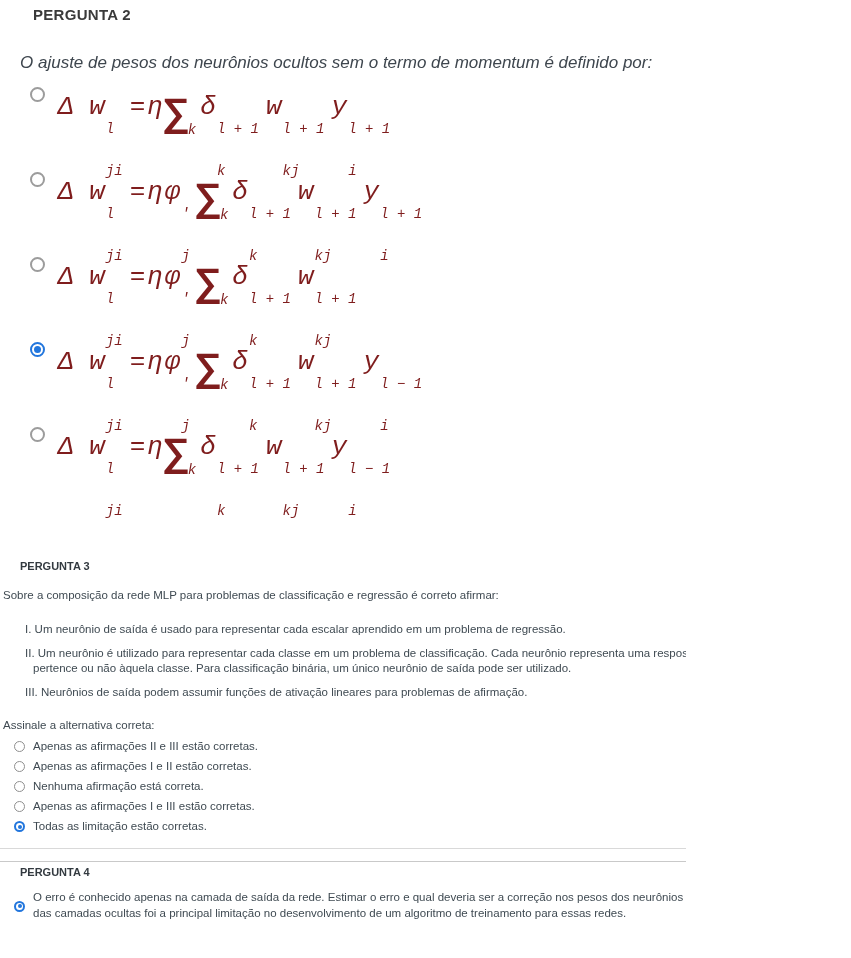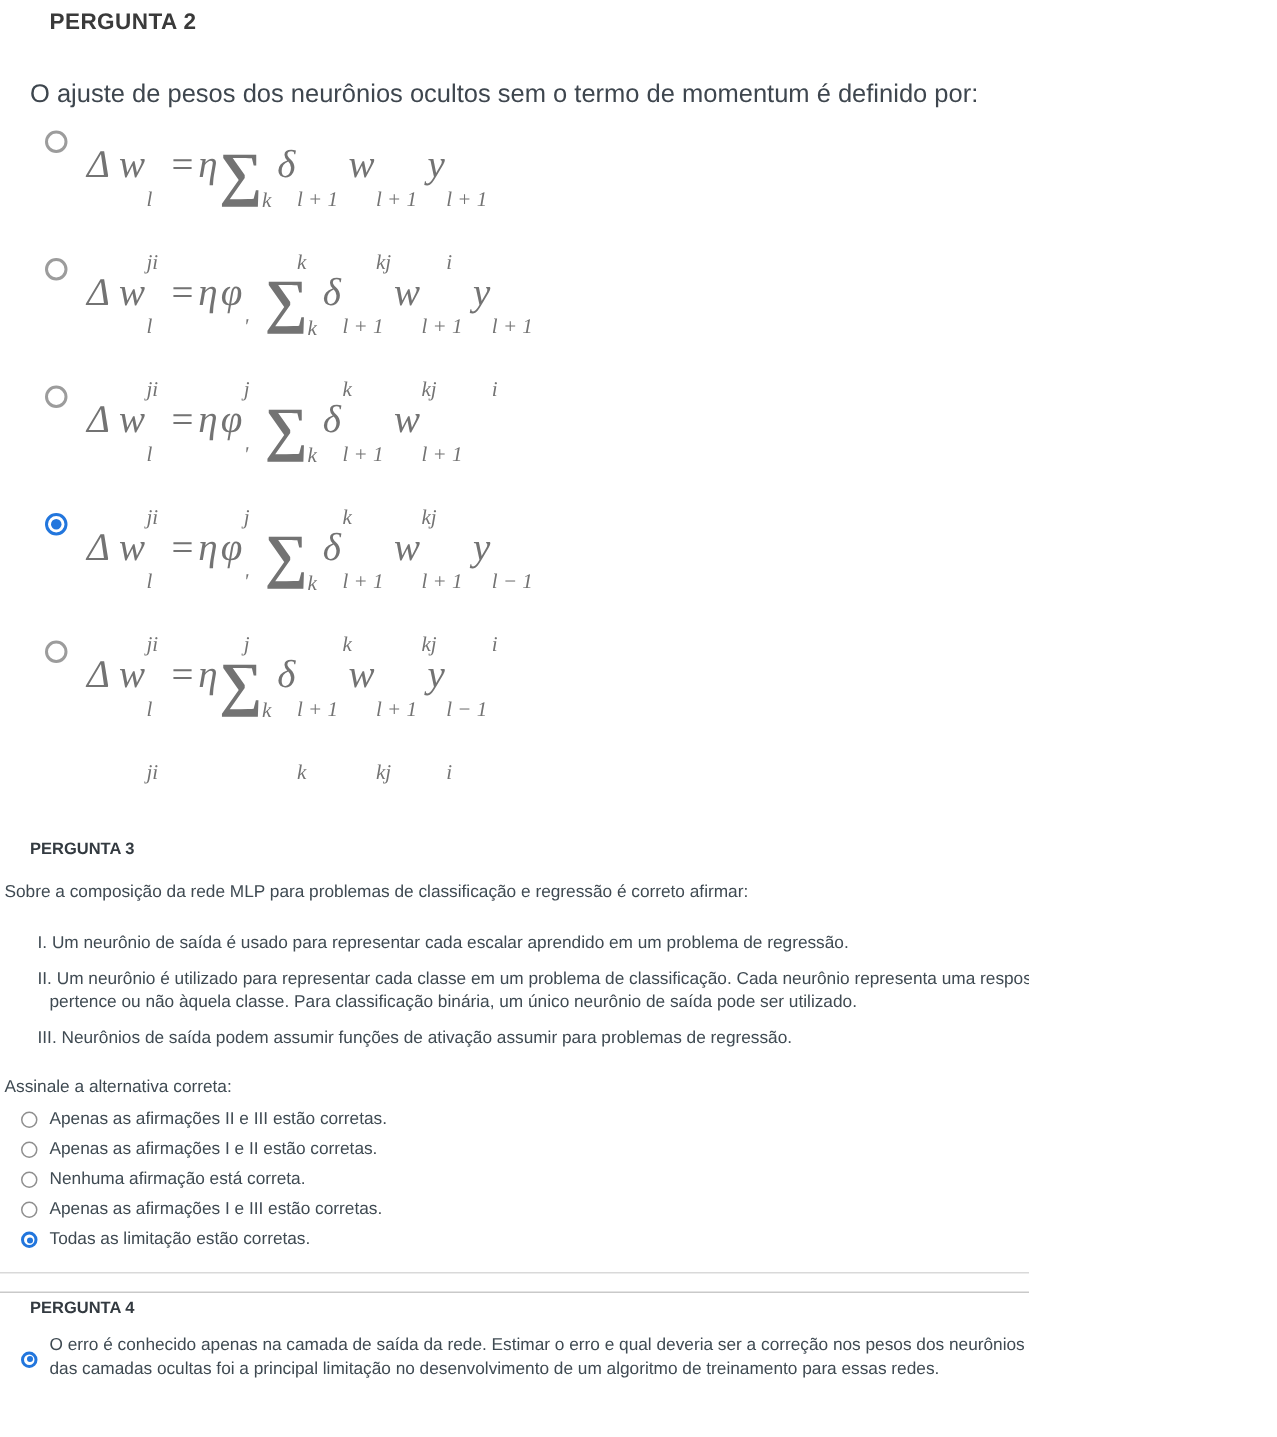--- a/index.html
+++ b/index.html
@@ -9,31 +9,31 @@
     overflow:hidden; font-family:"Liberation Sans", sans-serif;
   }
 
   
   .q2-heading {
     position:absolute; top:6px; left:33px;
     font-size:15px; font-weight:700; color:#3a3a3a; letter-spacing:.3px;
   }
   .q2-question {
     position:absolute; top:53px; left:20px;
-    font-size:17px; color:#3e464e;
+    font-size:17px; color:#3e464e;font-style:italic;
   }
   .q2-options { position:absolute; top:84px; left:0; right:0; }
   .q2opt { position:relative; height:85px; }
   .q2opt .radio { position:absolute; left:30px; top:3px; }
   .q2opt .formula { margin-left:57px; padding-top:8px; }
 
   
   .formula {
-    font-family:Liberation Serif, serif; font-style:italic;
-    font-size:26px; color:#737373; white-space:nowrap;
+    font-family:Liberation Mono, monospace; font-style:italic;
+    font-size:26px; color:#7f1d1d; white-space:nowrap;
   }
   .ftok { margin:0 1px; }
   .fstack {
     display:inline-flex; flex-direction:column; justify-content:space-between;
     height:56px; vertical-align:-19px; font-size:14px; line-height:1;
     margin:0 5px 0 1px; min-width:8px; text-align:left;
   }
   .fsup, .fsub { display:block; }
   .sigma { font-style:normal; font-weight:700; font-size:40px; vertical-align:-11px; }
   .sigsub { font-size:14px; vertical-align:-20px; margin-right:3px; }
@@ -173,21 +173,21 @@
             </span></span></div>
       </div>
     </div>
 
   <div class="q3">
     <div class="sec-heading">PERGUNTA 3</div>
     <div class="sec-question">Sobre a composição da rede MLP para problemas de classificação e regressão é correto afirmar:</div>
     <div class="statements" id="q3-statements">
         <div class="stmt">I. Um neurônio de saída é usado para representar cada escalar aprendido em um problema de regressão.</div>
         <div class="stmt">II. Um neurônio é utilizado para representar cada classe em um problema de classificação. Cada neurônio representa uma resposta indicando se o padrão pertence ou não àquela classe. Para classificação binária, um único neurônio de saída pode ser utilizado.</div>
-        <div class="stmt">III. Neurônios de saída podem assumir funções de ativação assumir para problemas de regressão.</div>
+        <div class="stmt">III. Neurônios de saída podem assumir funções de ativação lineares para problemas de afirmação.</div>
       </div>
     <div class="q3-prompt">Assinale a alternativa correta:</div>
     <div id="q3-options">
         <div class="optrow">
           <span class="radio"></span>
           <span class="optlabel">Apenas as afirmações II e III estão corretas.</span>
         </div>
         <div class="optrow">
           <span class="radio"></span>
           <span class="optlabel">Apenas as afirmações I e II estão corretas.</span>

